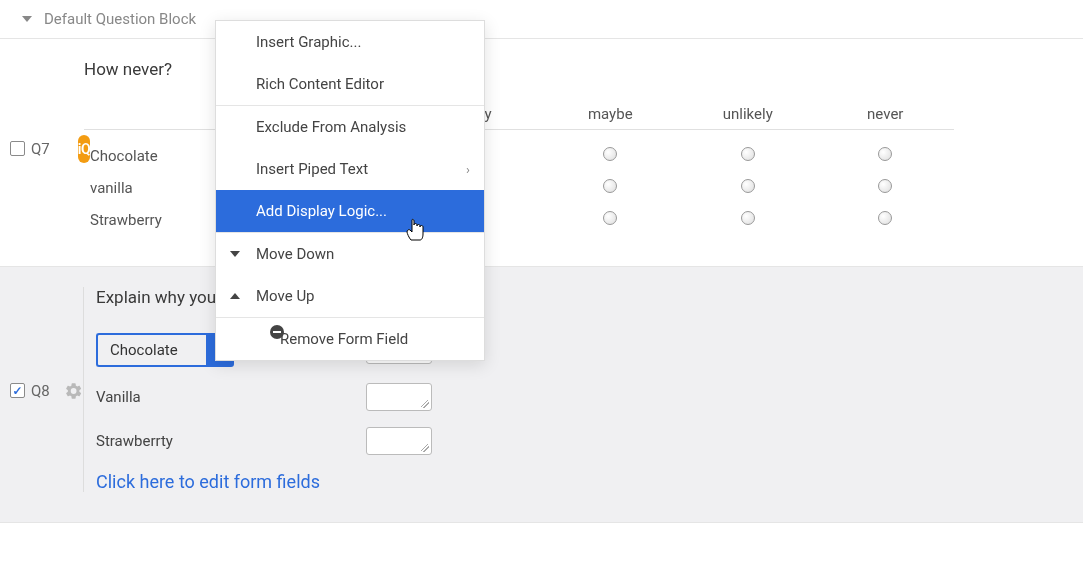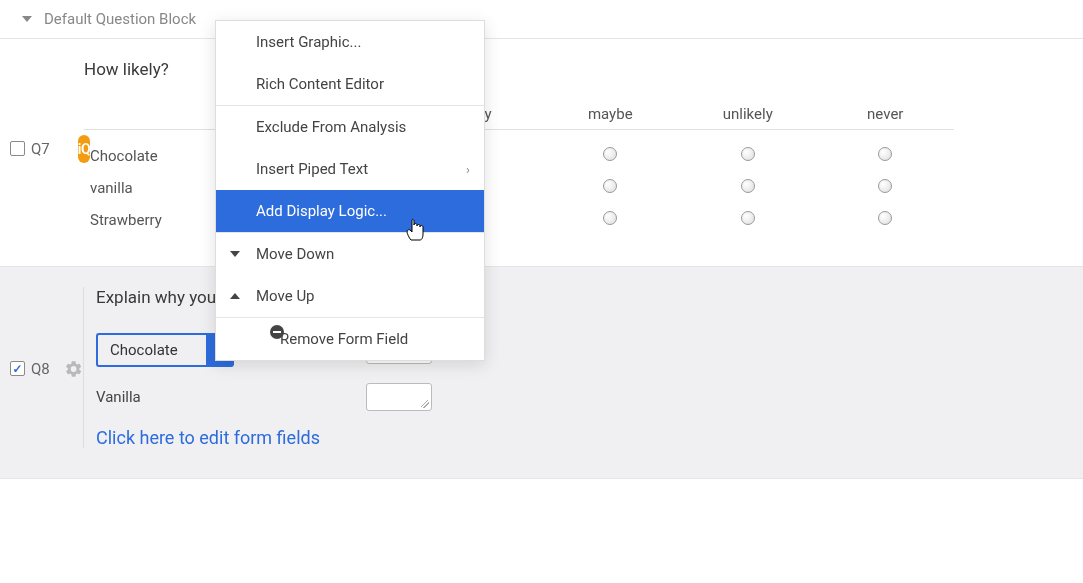--- a/index.html
+++ b/index.html
@@ -276,21 +276,21 @@
     <div class="q-num">
       <span class="cb"></span>
       <span>Q7</span>
     </div>
     <svg class="gear" width="26" height="26" viewBox="0 0 24 24">
       <path d="M19.14,12.94a7.07,7.07,0,0,0,0-1.88l2-1.55a.5.5,0,0,0,.12-.64l-1.9-3.29a.5.5,0,0,0-.61-.22l-2.35.94a7,7,0,0,0-1.63-.94L14.5,2.81A.5.5,0,0,0,14,2.4H10a.5.5,0,0,0-.49.41L9.23,5.36a7,7,0,0,0-1.63.94L5.25,5.36a.5.5,0,0,0-.61.22L2.74,8.87a.5.5,0,0,0,.12.64l2,1.55a7.07,7.07,0,0,0,0,1.88l-2,1.55a.5.5,0,0,0-.12.64l1.9,3.29a.5.5,0,0,0,.61.22l2.35-.94a7,7,0,0,0,1.63.94l.28,2.55A.5.5,0,0,0,10,21.6h4a.5.5,0,0,0,.49-.41l.28-2.55a7,7,0,0,0,1.63-.94l2.35.94a.5.5,0,0,0,.61-.22l1.9-3.29a.5.5,0,0,0-.12-.64ZM12,15.6A3.6,3.6,0,1,1,15.6,12,3.6,3.6,0,0,1,12,15.6Z"></path>
     </svg>
     <div class="iq-badge">iQ</div>
   </div>
   <div class="q-body">
-    <div class="q-title">How likely?</div>
+    <div class="q-title">How never?</div>
     <div class="matrix">
       <div class="matrix-header">
         <div></div>
         <div></div>
         <div>Likely</div>
         <div>maybe</div>
         <div>unlikely</div>
         <div>never</div>
       </div>
       <div class="matrix-row">
@@ -338,20 +338,24 @@
       <div class="form-label select-wrap">
         <div class="select-box">Chocolate</div>
         <div class="select-btn"></div>
       </div>
       <div class="ta"></div>
     </div>
     <div class="form-row">
       <div class="form-label">Vanilla</div>
       <div class="ta"></div>
     </div>
+    <div class="form-row">
+      <div class="form-label">Strawberrty</div>
+      <div class="ta"></div>
+    </div>
 
     <div class="edit-link">Click here to edit form fields</div>
   </div>
 </div>
 
 <div class="context-menu">
   <div class="cm-item indent">
     <span>Insert Graphic...</span>
   </div>
   <div class="cm-item indent">

